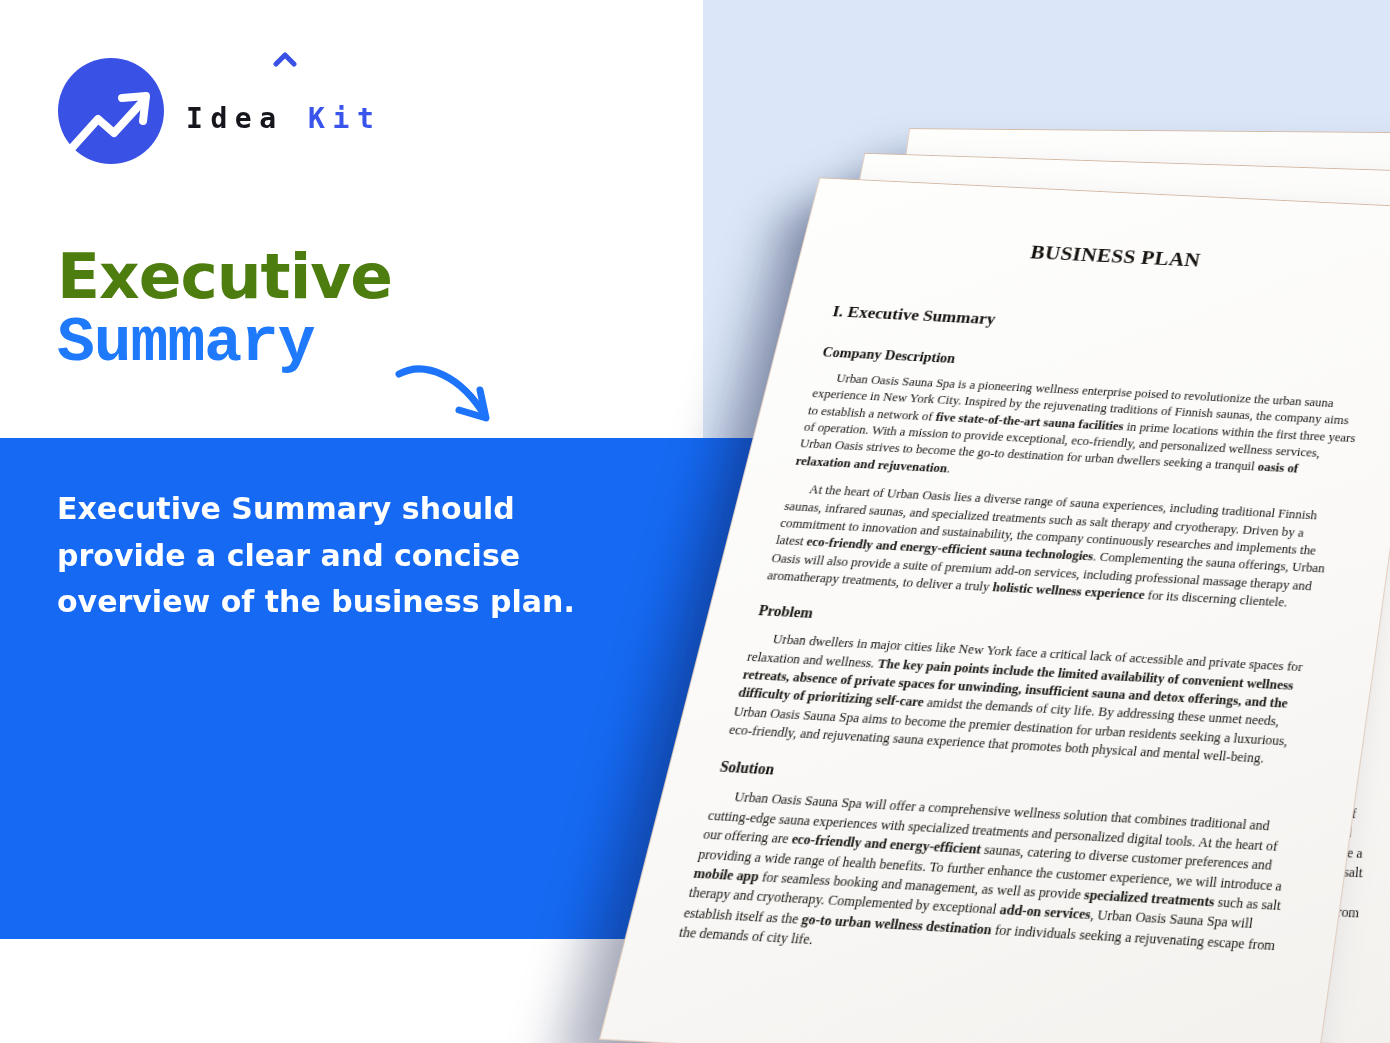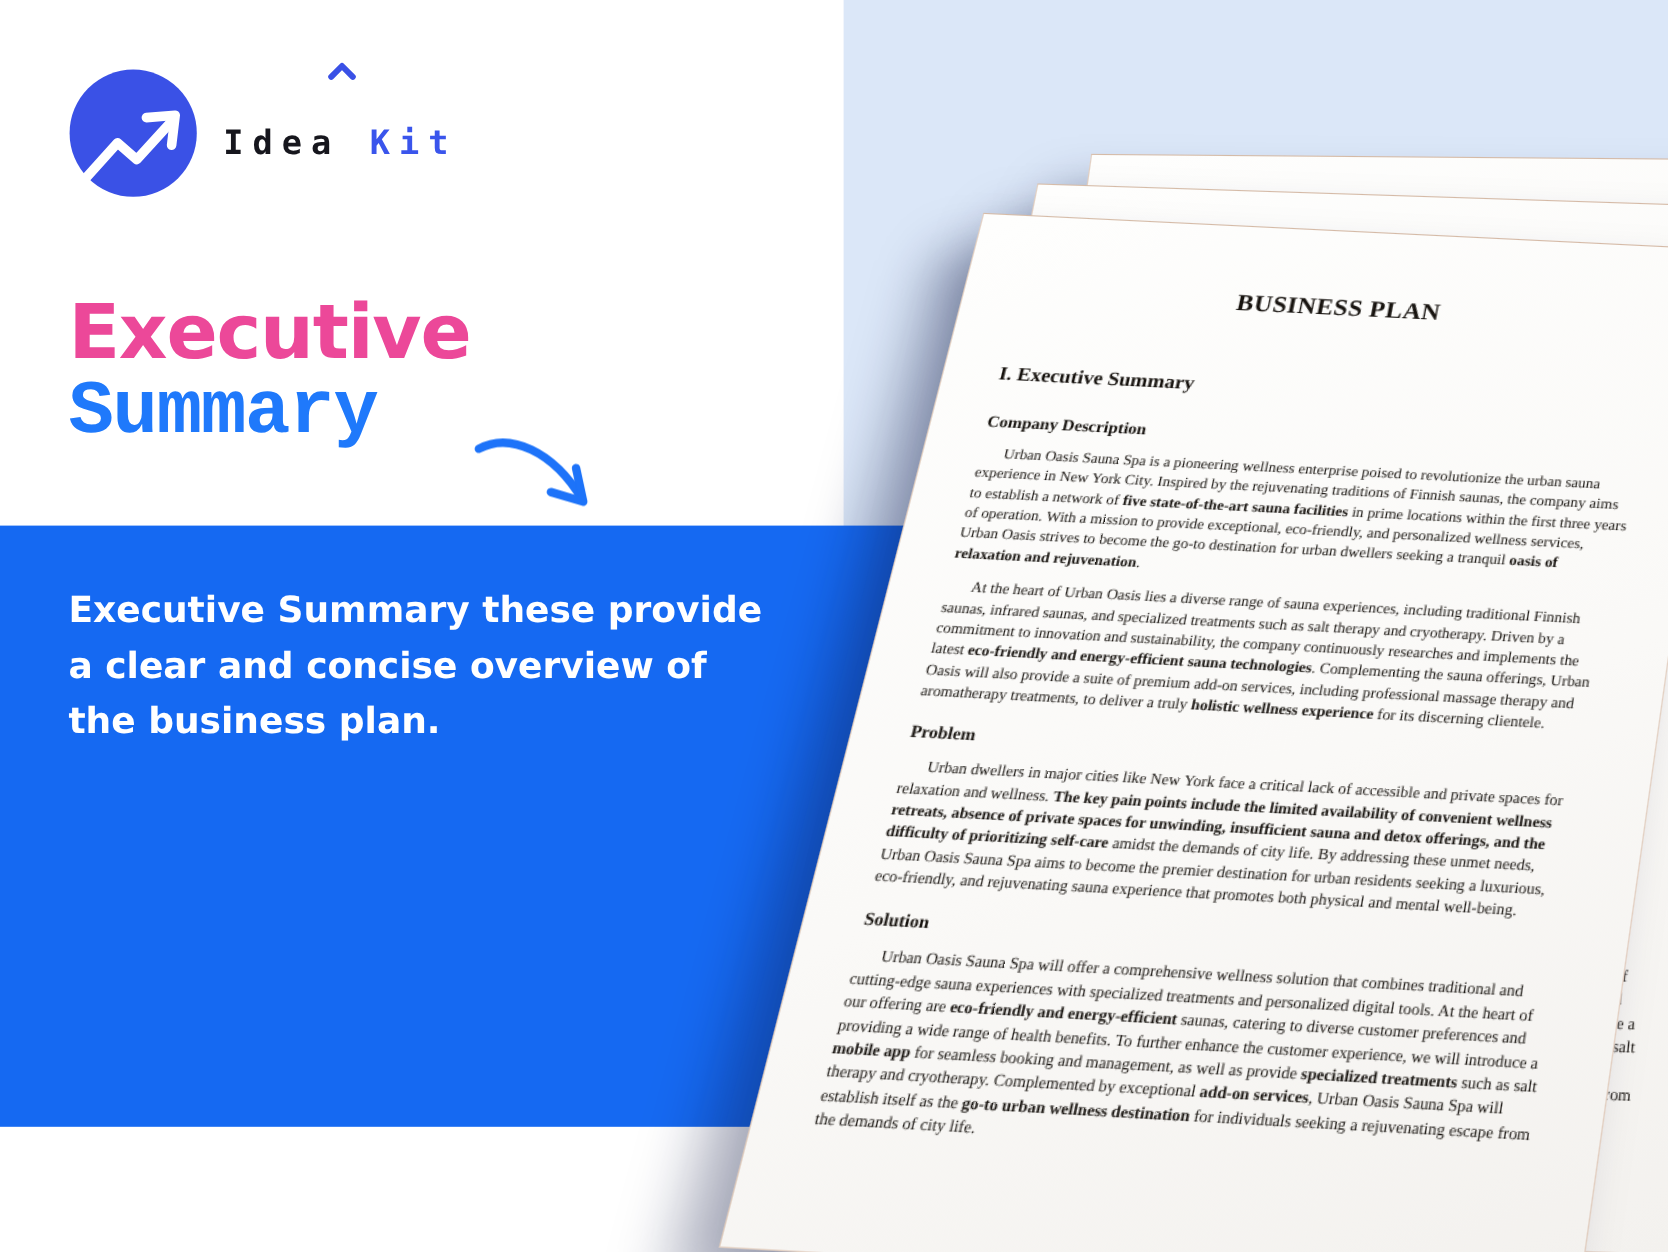--- a/index.html
+++ b/index.html
@@ -17,21 +17,21 @@
   .logo-mark{position:absolute;left:0;top:0;}
   .logo-text{position:absolute;left:130px;top:2px;width:320px;}
   .brand-top{font-size:46px;font-weight:800;color:#16161d;letter-spacing:0;line-height:1.1;}
   .brand-caret{position:absolute;left:86px;top:-7px;}
   .brand-bottom{position:relative;top:-4px;font-family:"DejaVu Sans Mono","Liberation Mono",monospace;
     font-weight:700;font-size:28px;letter-spacing:0.27em;color:#16161d;margin-top:48px;}
   .brand-kit{color:#3a55ec;}
 
   
   .hero{position:absolute;left:57px;top:244px;z-index:5;}
-  .hero-line{font-size:63px;font-weight:800;line-height:1.06;letter-spacing:-1px;color:#ec4899;}
+  .hero-line{font-size:63px;font-weight:800;line-height:1.06;letter-spacing:-1px;color:#4d7c0f;}
   .hero-line.blue{color:#1f79fb;font-family:Liberation Mono, monospace;}
   .hero-arrow{position:absolute;left:328px;top:108px;}
 
   
   .callout{position:absolute;left:57px;top:486px;width:580px;z-index:3;color:#ffffff;}
   .callout p{margin:0 0 46px 0;font-size:30px;font-weight:700;line-height:1.55;}
 
   
   .paper-stack{position:absolute;left:752px;top:118px;width:645px;height:930px;z-index:2;}
   .paper{position:absolute;left:26px;top:52px;width:628px;height:842px;
@@ -126,16 +126,16 @@
   <div class="hero">
     <div class="hero-line">Executive</div>
     <div class="hero-line blue">Summary</div>
     <svg class="hero-arrow" width="125" height="95" viewBox="0 0 125 95">
       <path d="M14 22 C40 8 76 24 100 64" fill="none" stroke-width="7" stroke-linecap="round" stroke="#1d73f9"></path>
       <path d="M74 58 L101 66 L95 38" fill="none" stroke-width="7" stroke-linecap="round" stroke-linejoin="round" stroke="#1d73f9"></path>
     </svg>
   </div>
 
   <div class="callout">
-    <p>Executive Summary these provide a clear and concise overview of the business plan.</p>
+    <p>Executive Summary should provide a clear and concise overview of the business plan.</p>
   </div>
 
 </div>
 
 </body></html>

